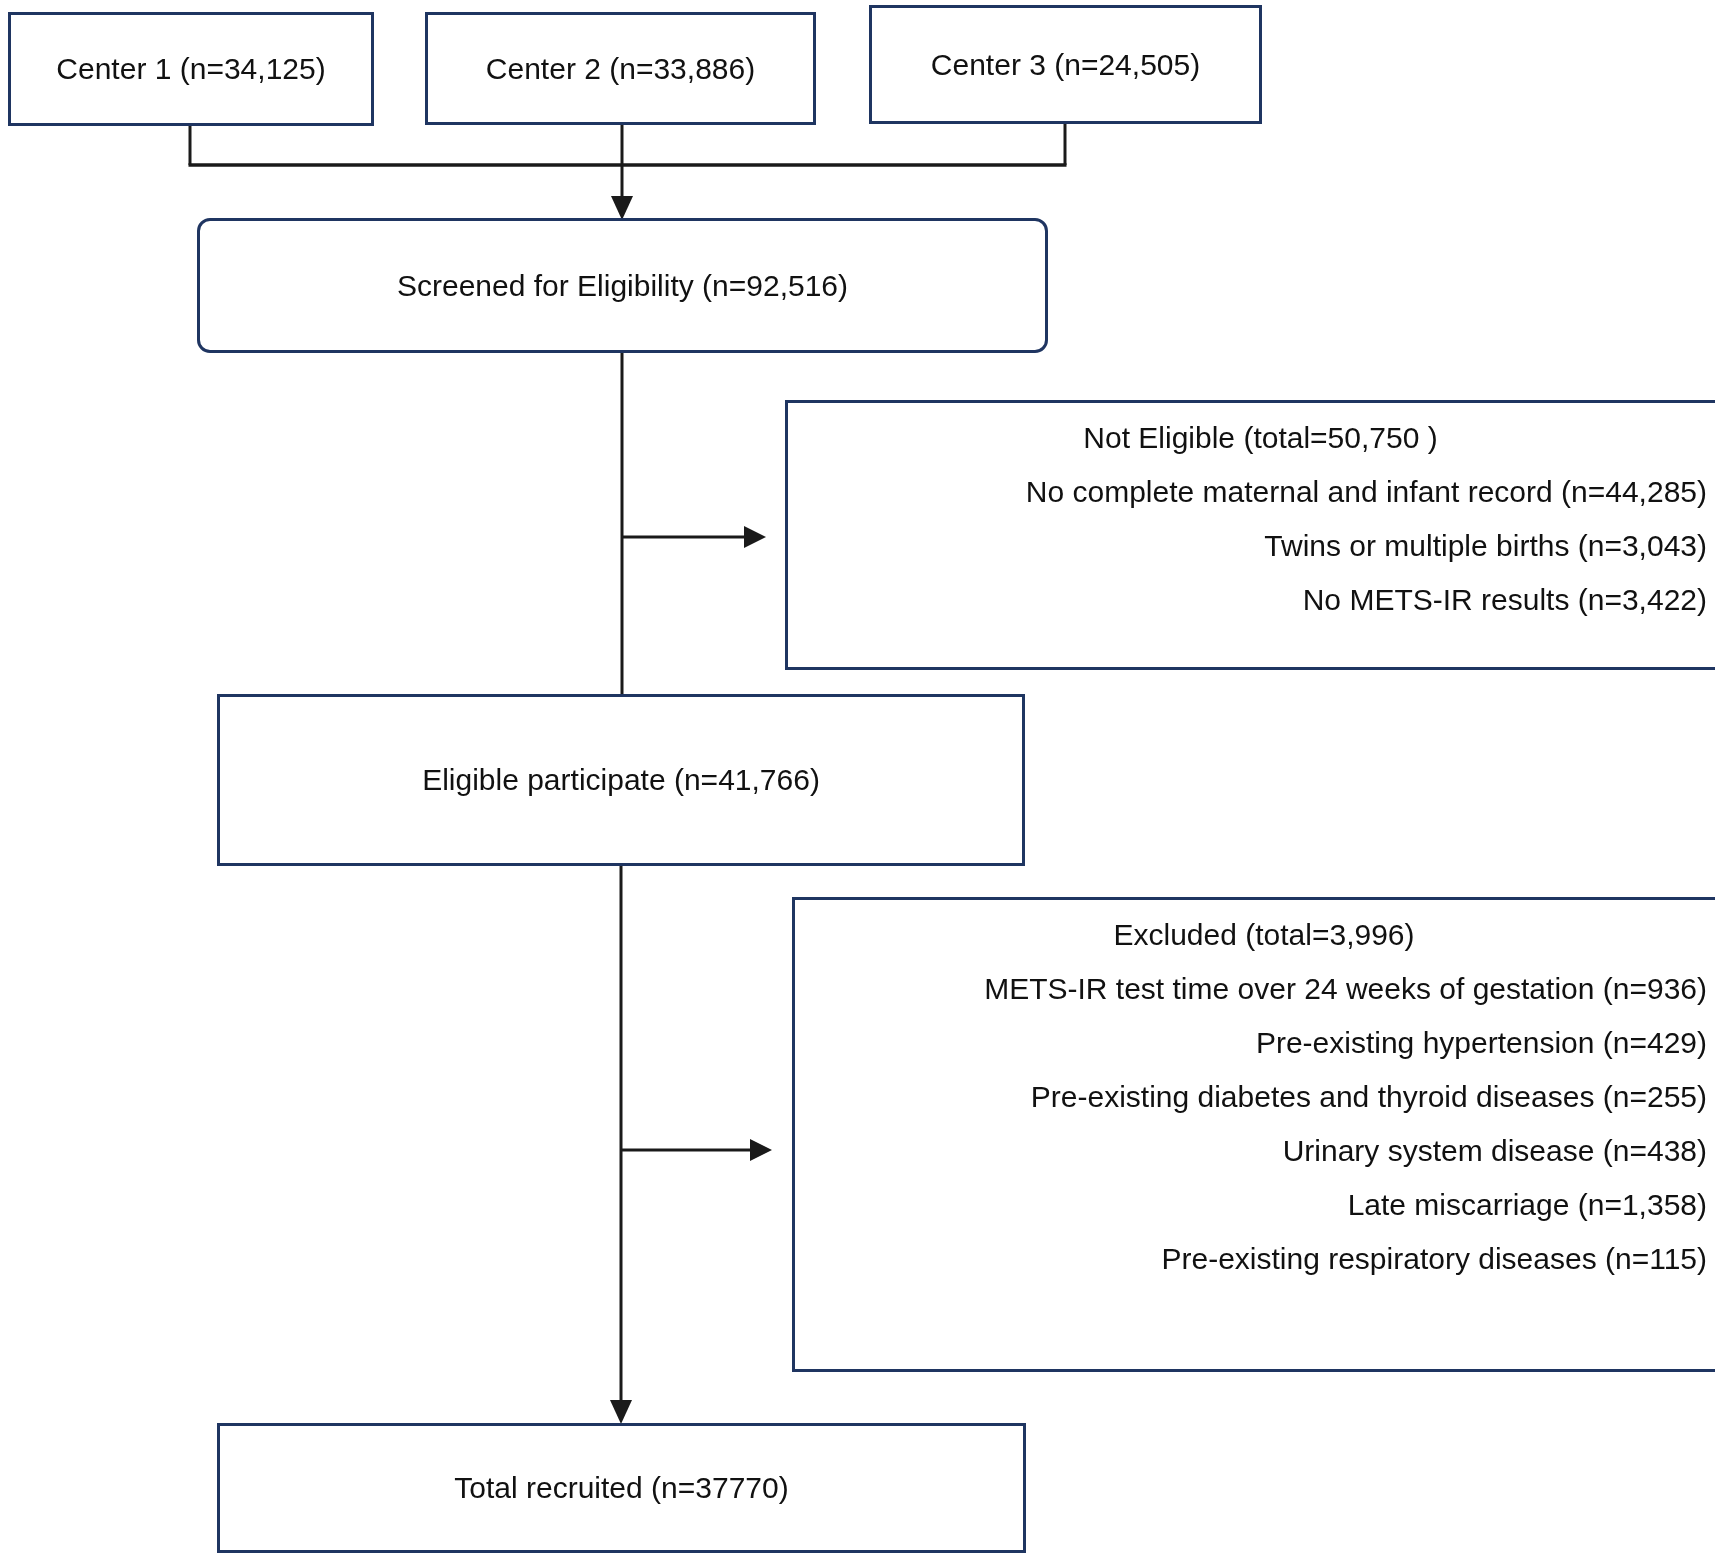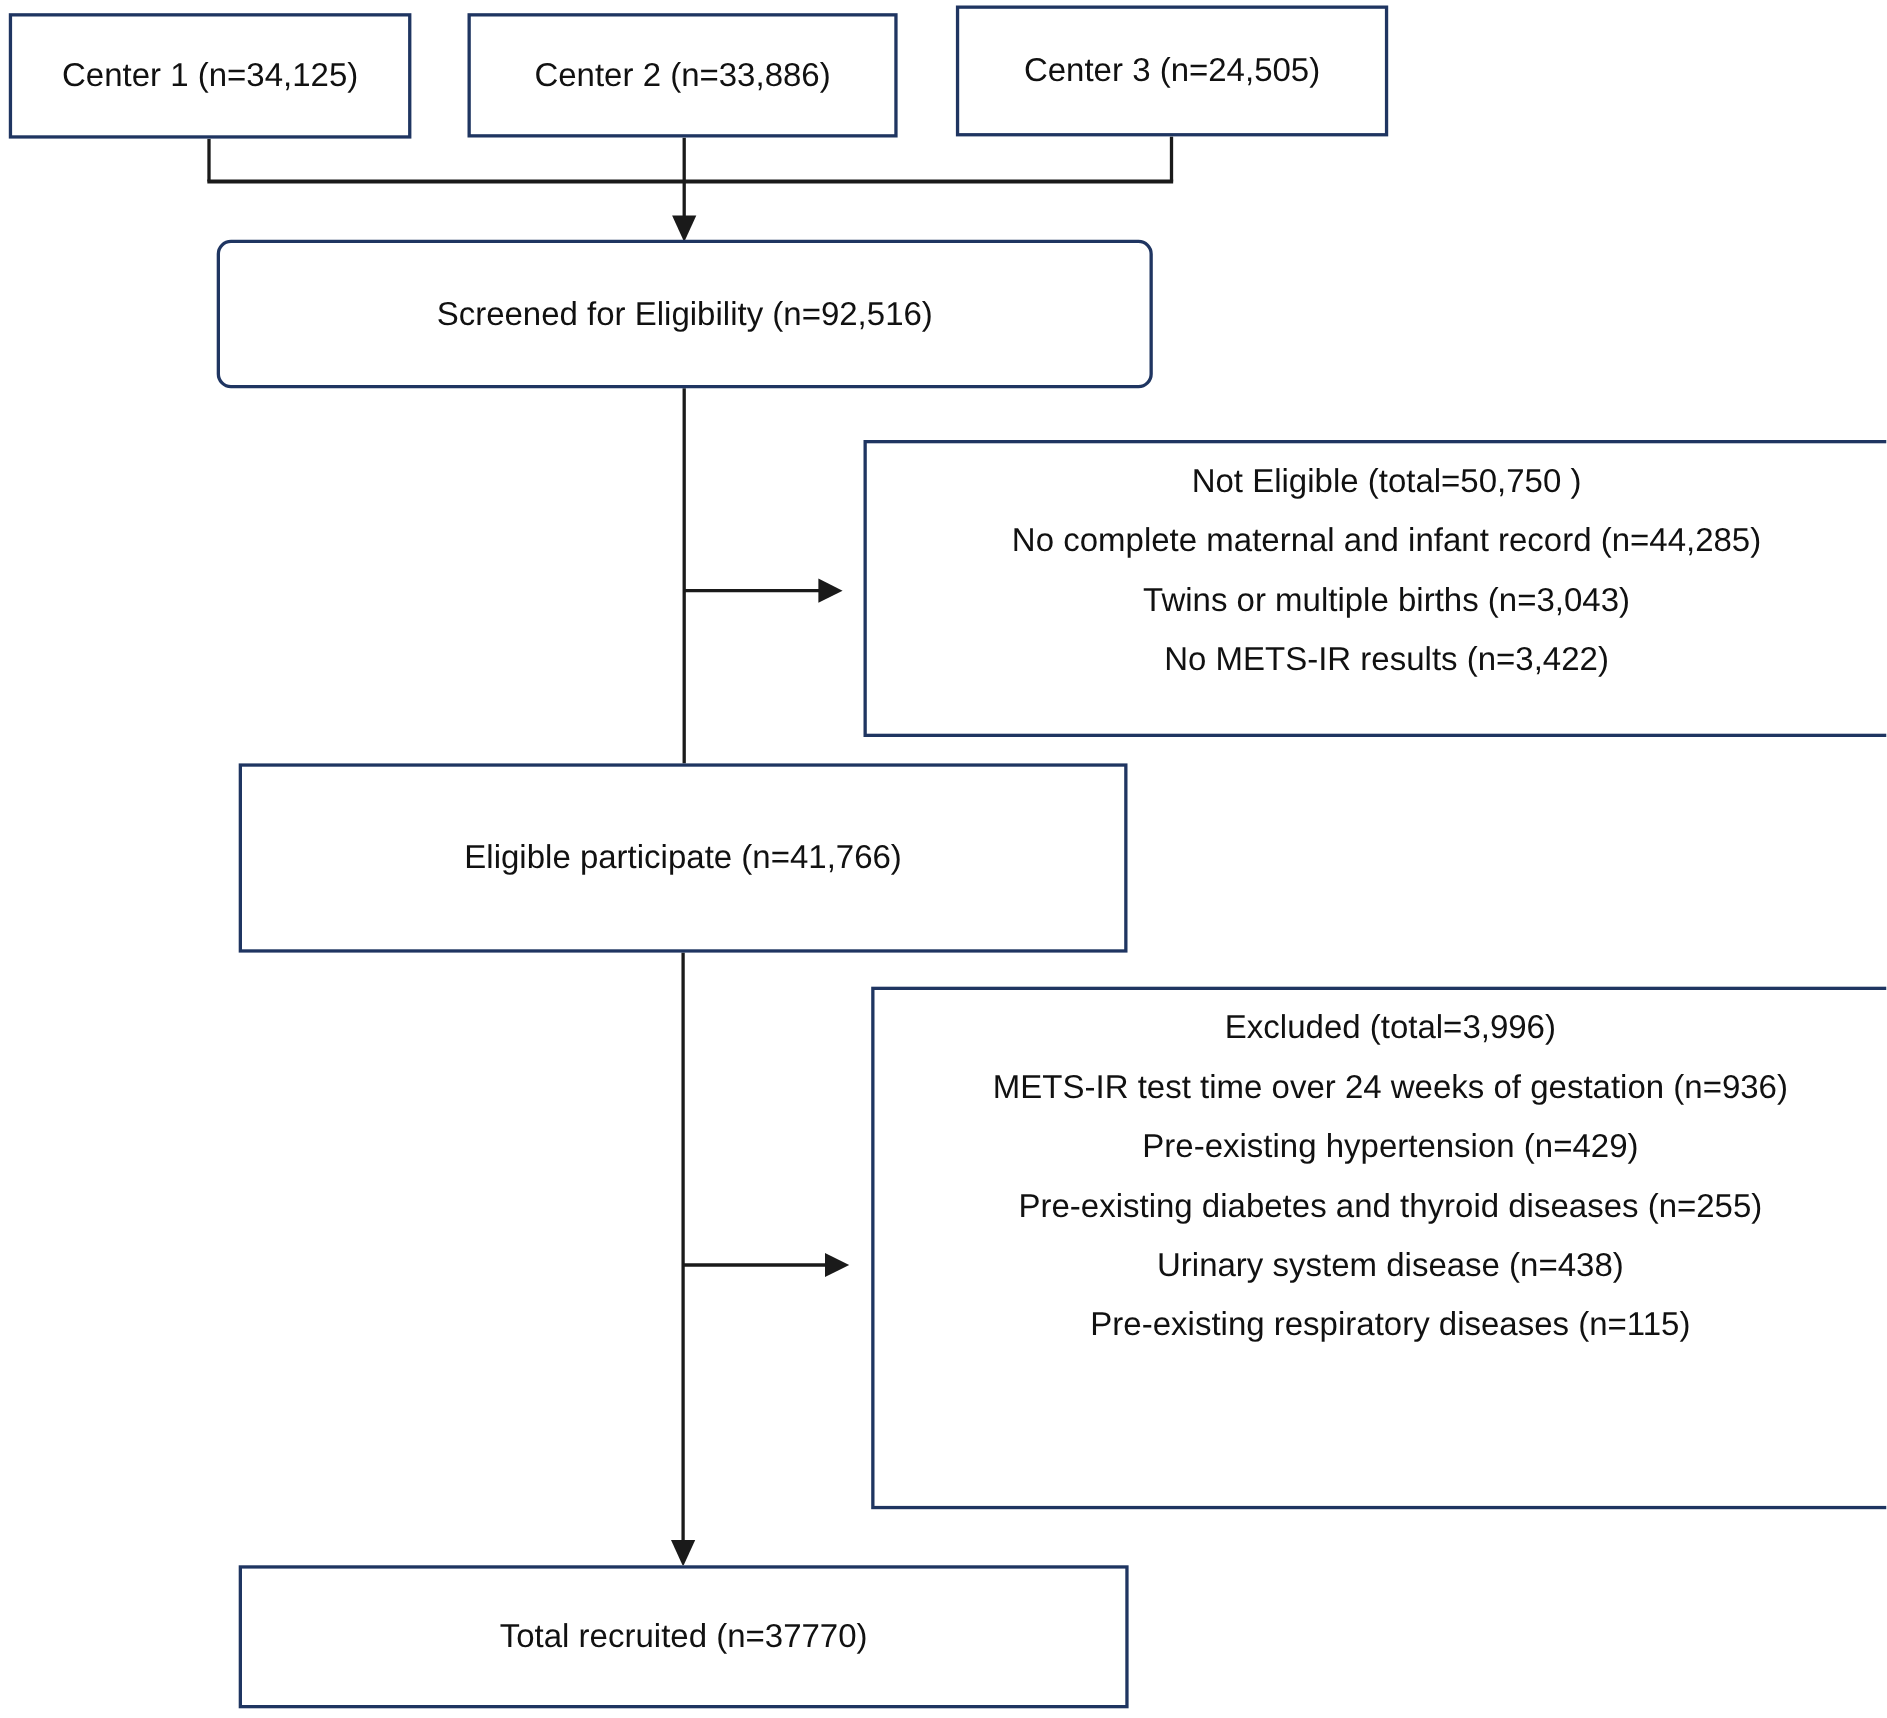--- a/index.html
+++ b/index.html
@@ -22,21 +22,21 @@
     color:#111111;
   }
   .simple {
     display:flex;
     align-items:center;
     justify-content:center;
     text-align:left;
   }
   .listbox { padding:8px 10px 0 26px;margin-left:20px; }
   .listbox .hdr { text-align:center; line-height:54px; white-space:pre; }
-  .listbox .item { text-align:center; line-height:54px; white-space:nowrap; }
+  .listbox .item { text-align:right; line-height:54px; white-space:nowrap; }
 
   .b-center1    { left:8px;   top:12px;   width:366px; height:114px; }
   .b-center2    { left:425px; top:12px;   width:391px; height:113px; }
   .b-center3    { left:869px; top:5px;    width:393px; height:119px; }
   .b-screened   { left:197px; top:218px;  width:851px; height:135px;border-radius:13px; }
   .b-noteligible{ left:765px; top:400px;  width:935px; height:270px; }
   .b-eligible   { left:217px; top:694px;  width:808px; height:172px; }
   .b-excluded   { left:772px; top:897px;  width:928px; height:475px; }
   .b-total      { left:217px; top:1423px; width:809px; height:130px; }
 </style>
@@ -93,20 +93,21 @@
   <div class="box simple b-eligible">
     <span>Eligible participate (n=41,766)</span>
   </div>
 
   <div class="box listbox b-excluded">
     <div class="hdr">Excluded (total=3,996)</div>
     <div class="item">METS-IR test time over 24 weeks of gestation (n=936)</div>
     <div class="item">Pre-existing hypertension (n=429)</div>
     <div class="item">Pre-existing diabetes and thyroid diseases (n=255)</div>
     <div class="item">Urinary system disease (n=438)</div>
+    <div class="item">Late miscarriage (n=1,358)</div>
     <div class="item">Pre-existing respiratory diseases (n=115)</div>
   </div>
 
   <div class="box simple b-total">
     <span>Total recruited (n=37770)</span>
   </div>
 
 </div>
 
 </body></html>

